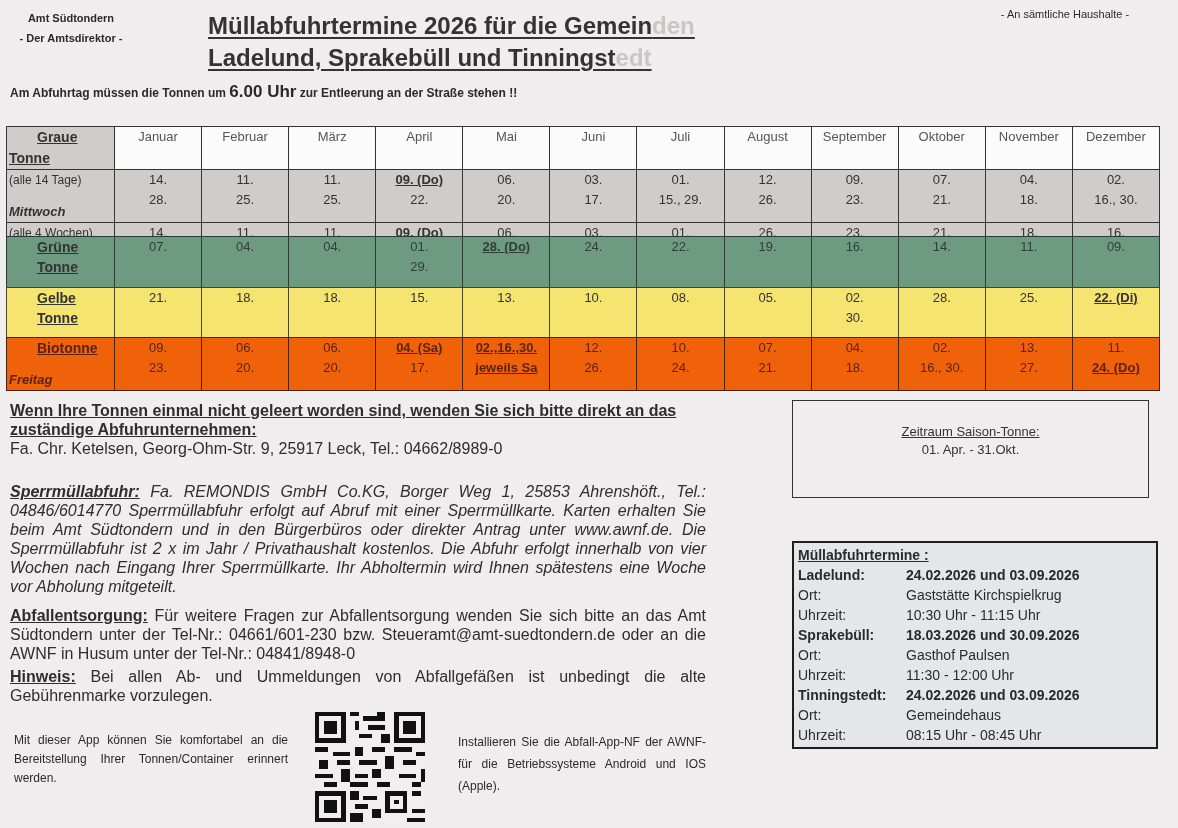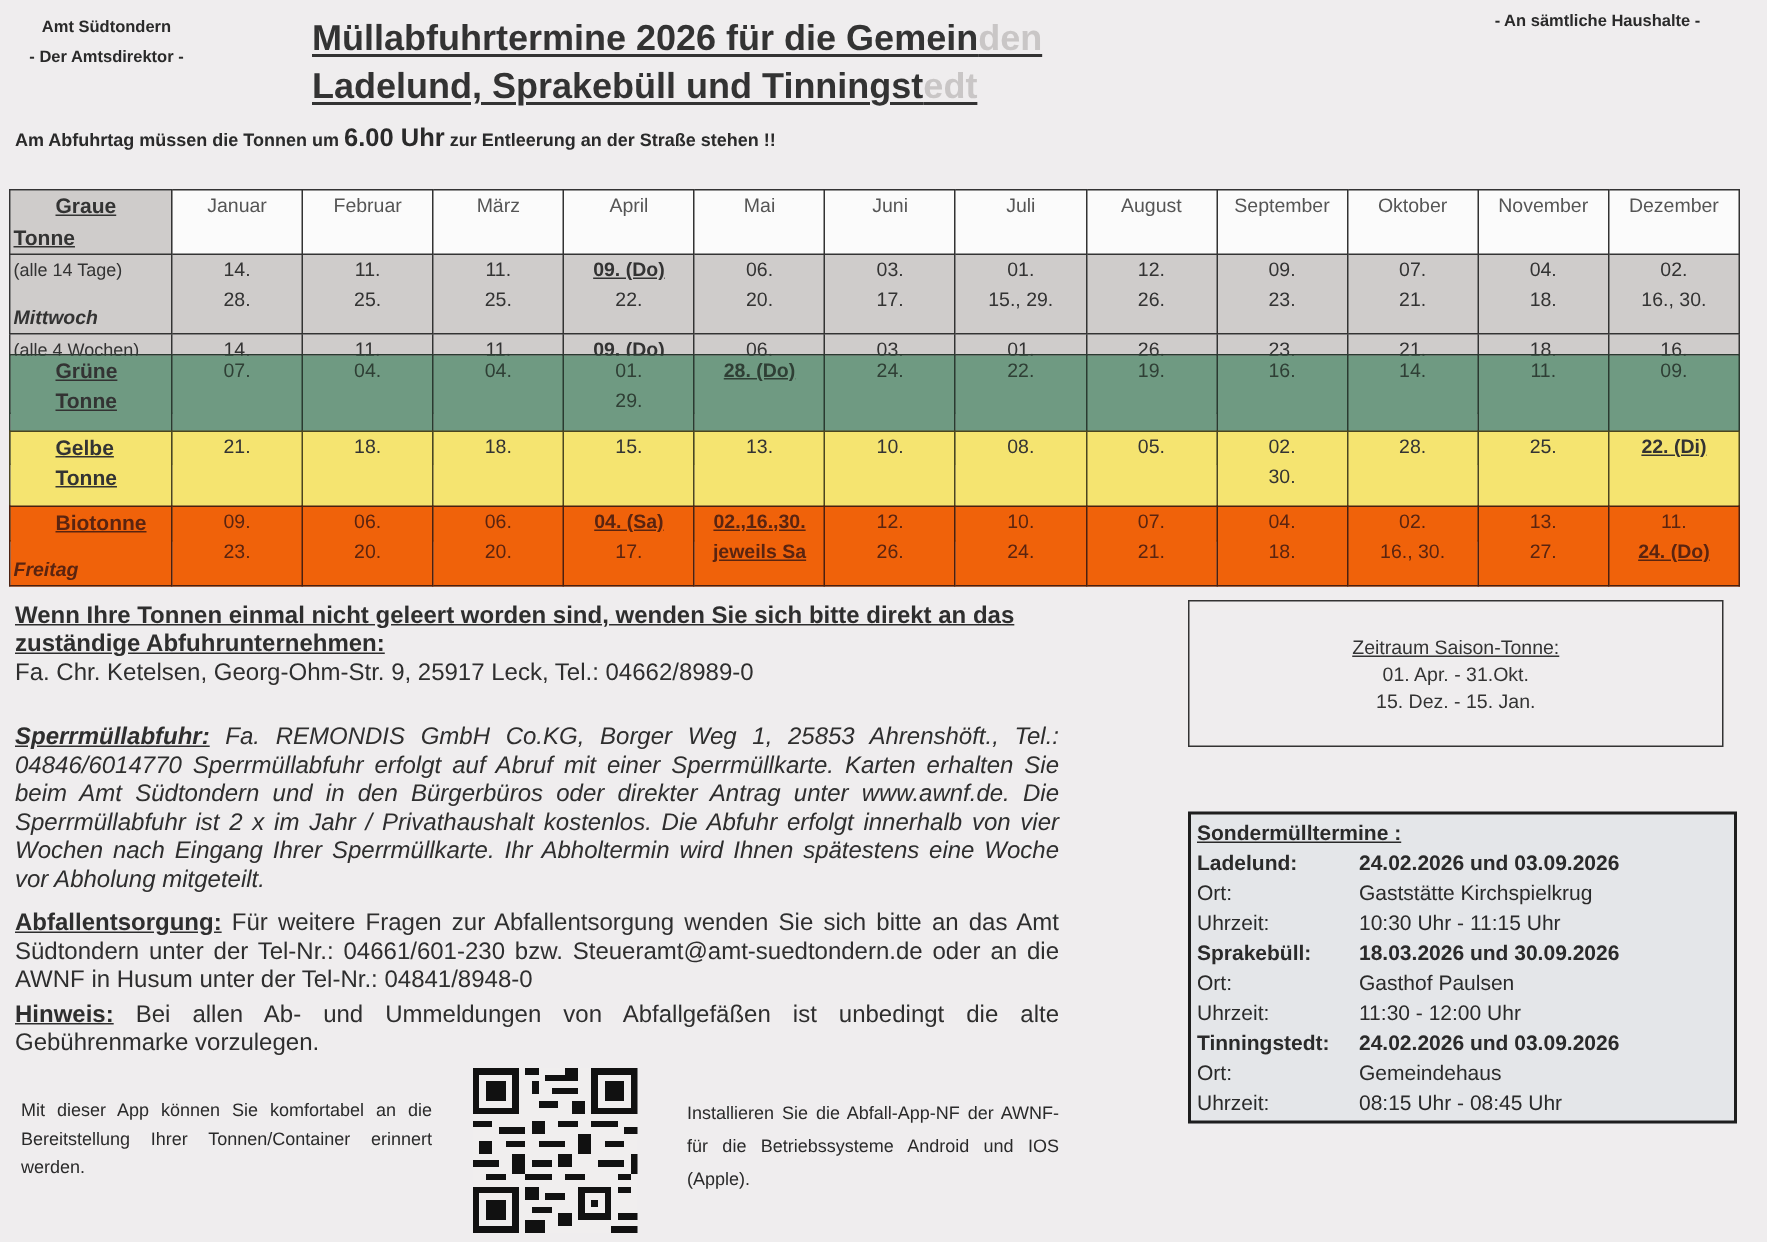--- a/index.html
+++ b/index.html
@@ -5,21 +5,21 @@
   html, body { margin: 0; padding: 0; }
   body {
     width: 1178px; height: 828px; overflow: hidden;
     background: #efedee;
     font-family: "Liberation Sans", sans-serif;
     color: #222;
     position: relative;
   }
   .abs { position: absolute; }
   .hdr-left { left: 0; top: 8px; width: 142px; text-align: center; font-size: 11px; font-weight: bold; line-height: 20px; color: #2a2a2a; }
-  .hdr-right { left: 960px; top: 8px; width: 210px; text-align: center; font-size: 11px; font-weight: bold; color: #2a2a2a; }
+  .hdr-right { left: 960px; top: 8px; width: 210px; text-align: center; font-size: 11px; font-weight: normal; color: #2a2a2a; }
   .title { left: 208px; top: 10px; font-size: 24px; font-weight: bold; line-height: 32px; color: #333; white-space: nowrap; }
   .title .line { display: block; text-decoration: underline; text-decoration-thickness: 2px; text-underline-offset: 3px; }
   .title .fade { color: #c9c6c6; }
   .notice { left: 10px; top: 82px; font-size: 12px; font-weight: bold; color: #2a2a2a; white-space: nowrap; }
   .notice .big { font-size: 17px; }
 
   
   .sched { position: absolute; left: 6px; width: 1154px; border-collapse: collapse; table-layout: fixed; }
   .sched td { border: 1px solid #333; text-align: center; font-size: 13px; padding: 0; line-height: 20px; vertical-align: top; color: #333; }
   .sched td.lbl { text-align: left; padding-left: 2px; width: 106px; }
@@ -414,25 +414,24 @@
   <span class="key">Abfallentsorgung:</span><span> Für weitere Fragen zur Abfallentsorgung wenden Sie sich bitte an das Amt Südtondern unter der Tel-Nr.: 04661/601-230 bzw. Steueramt@amt-suedtondern.de oder an die AWNF in Husum unter der Tel-Nr.: 04841/8948-0</span>
 </div>
 
 <div class="abs text para hinweis">
   <span class="key">Hinweis:</span><span> Bei allen Ab- und Ummeldungen von Abfallgefäßen ist unbedingt die alte Gebührenmarke vorzulegen.</span>
 </div>
 
 <div class="abs saison">
   <div class="head">Zeitraum Saison-Tonne:</div>
   <div>01. Apr. - 31.Okt.</div>
-  <div>15. Dez. - 15. Jan.</div>
 </div>
 
 <div class="abs sonder">
-  <div class="head">Sondermülltermine :</div>
+  <div class="head">Müllabfuhrtermine :</div>
   <div id="sonder-entries">
     <div class="row bold">
         <span class="k">Ladelund:</span>
         <span>24.02.2026 und 03.09.2026</span>
       </div>
     <div class="row">
         <span class="k">Ort:</span>
         <span>Gaststätte Kirchspielkrug</span>
       </div>
     <div class="row">

